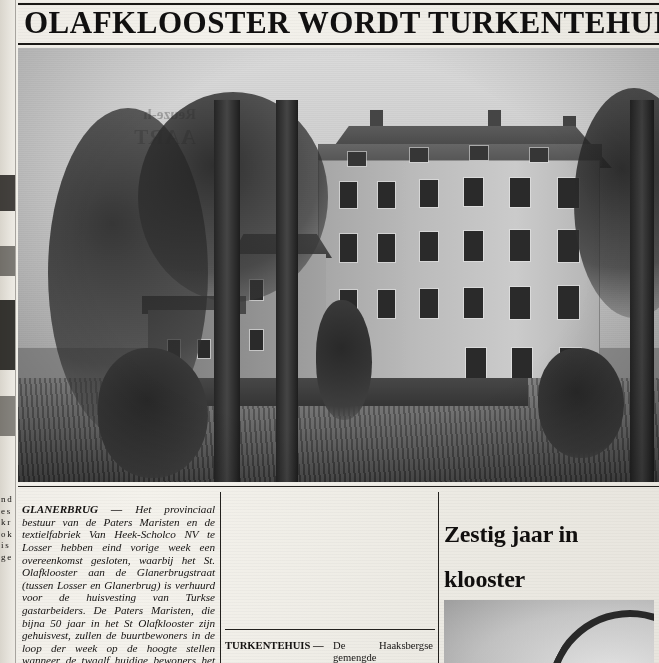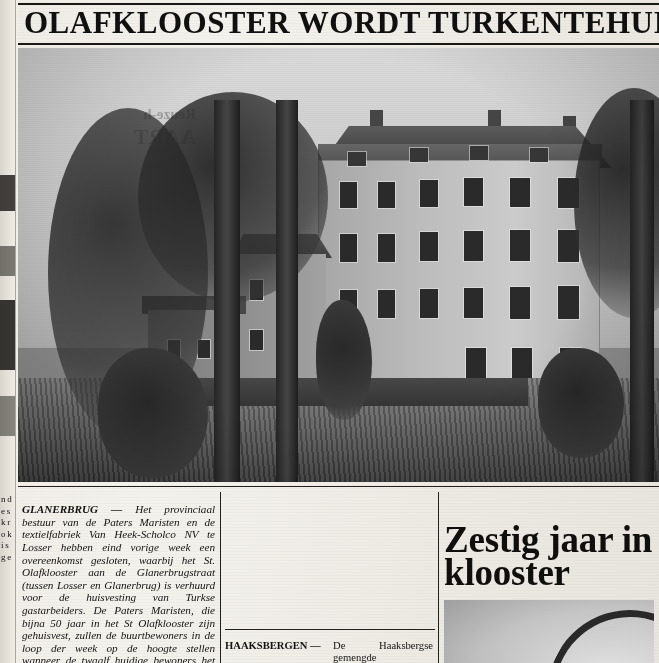--- a/index.html
+++ b/index.html
@@ -270,21 +270,21 @@
     font-weight: 700;
   }
 
   .sub-headline {
     font-family: "Liberation Serif", serif;
     font-size: 28px;
     line-height: 32px;
     color: #110f0e;
     letter-spacing: -0.2px;
   }
-  .sub-headline.c3 { font-size: 37px; line-height: 33px; }
+  .sub-headline.c3 { font-size: 24px; line-height: 45px; }
 
   .body-roman {
     font-family: "Liberation Serif", serif;
     font-size: 10.6px;
     line-height: 12px;
     color: #151312;
     text-align: justify;
   }
   .two-col-snippet {
     display: flex;
@@ -443,21 +443,21 @@
   <div class="rule rule-v-1"></div>
   <div class="rule rule-v-2"></div>
 
   <div class="col col-1">
     <p class="body-italic"><span class="lead">GLANERBRUG —</span> <span>Het provinciaal bestuur van de Paters Maristen en de textielfabriek Van Heek-Scholco NV te Losser hebben eind vorige week een overeenkomst gesloten, waarbij het St. Olafklooster aan de Glanerbrugstraat (tussen Losser en Glanerbrug) is verhuurd voor de huisvesting van Turkse gastarbeiders. De Paters Maristen, die bijna 50 jaar in het St Olafklooster zijn gehuisvest, zullen de buurtbewoners in de loop der week op de hoogte stellen wanneer de twaalf huidige bewoners het klooster zullen gaan verlaten.</span></p>
   </div>
 
   <div class="rule rule-h-c2"></div>
   <div style="position:absolute; left:225px; top:634px; width:208px;">
     <div class="two-col-snippet">
-      <div class="body-roman"><span class="kicker">HAAKSBERGEN —</span></div>
+      <div class="body-roman"><span class="kicker">TURKENTEHUIS —</span></div>
       <div class="body-roman">De Haaksbergse gemengde zangvereniging Volharding nam zaterdag deel aan</div>
     </div>
   </div>
 
   <div class="col col-3">
     <h2 class="sub-headline c3">Zestig jaar in klooster</h2>
   </div>
   <div class="mini-photo">
     <div class="mini-shade"></div>
     <div class="mini-arc"></div>

